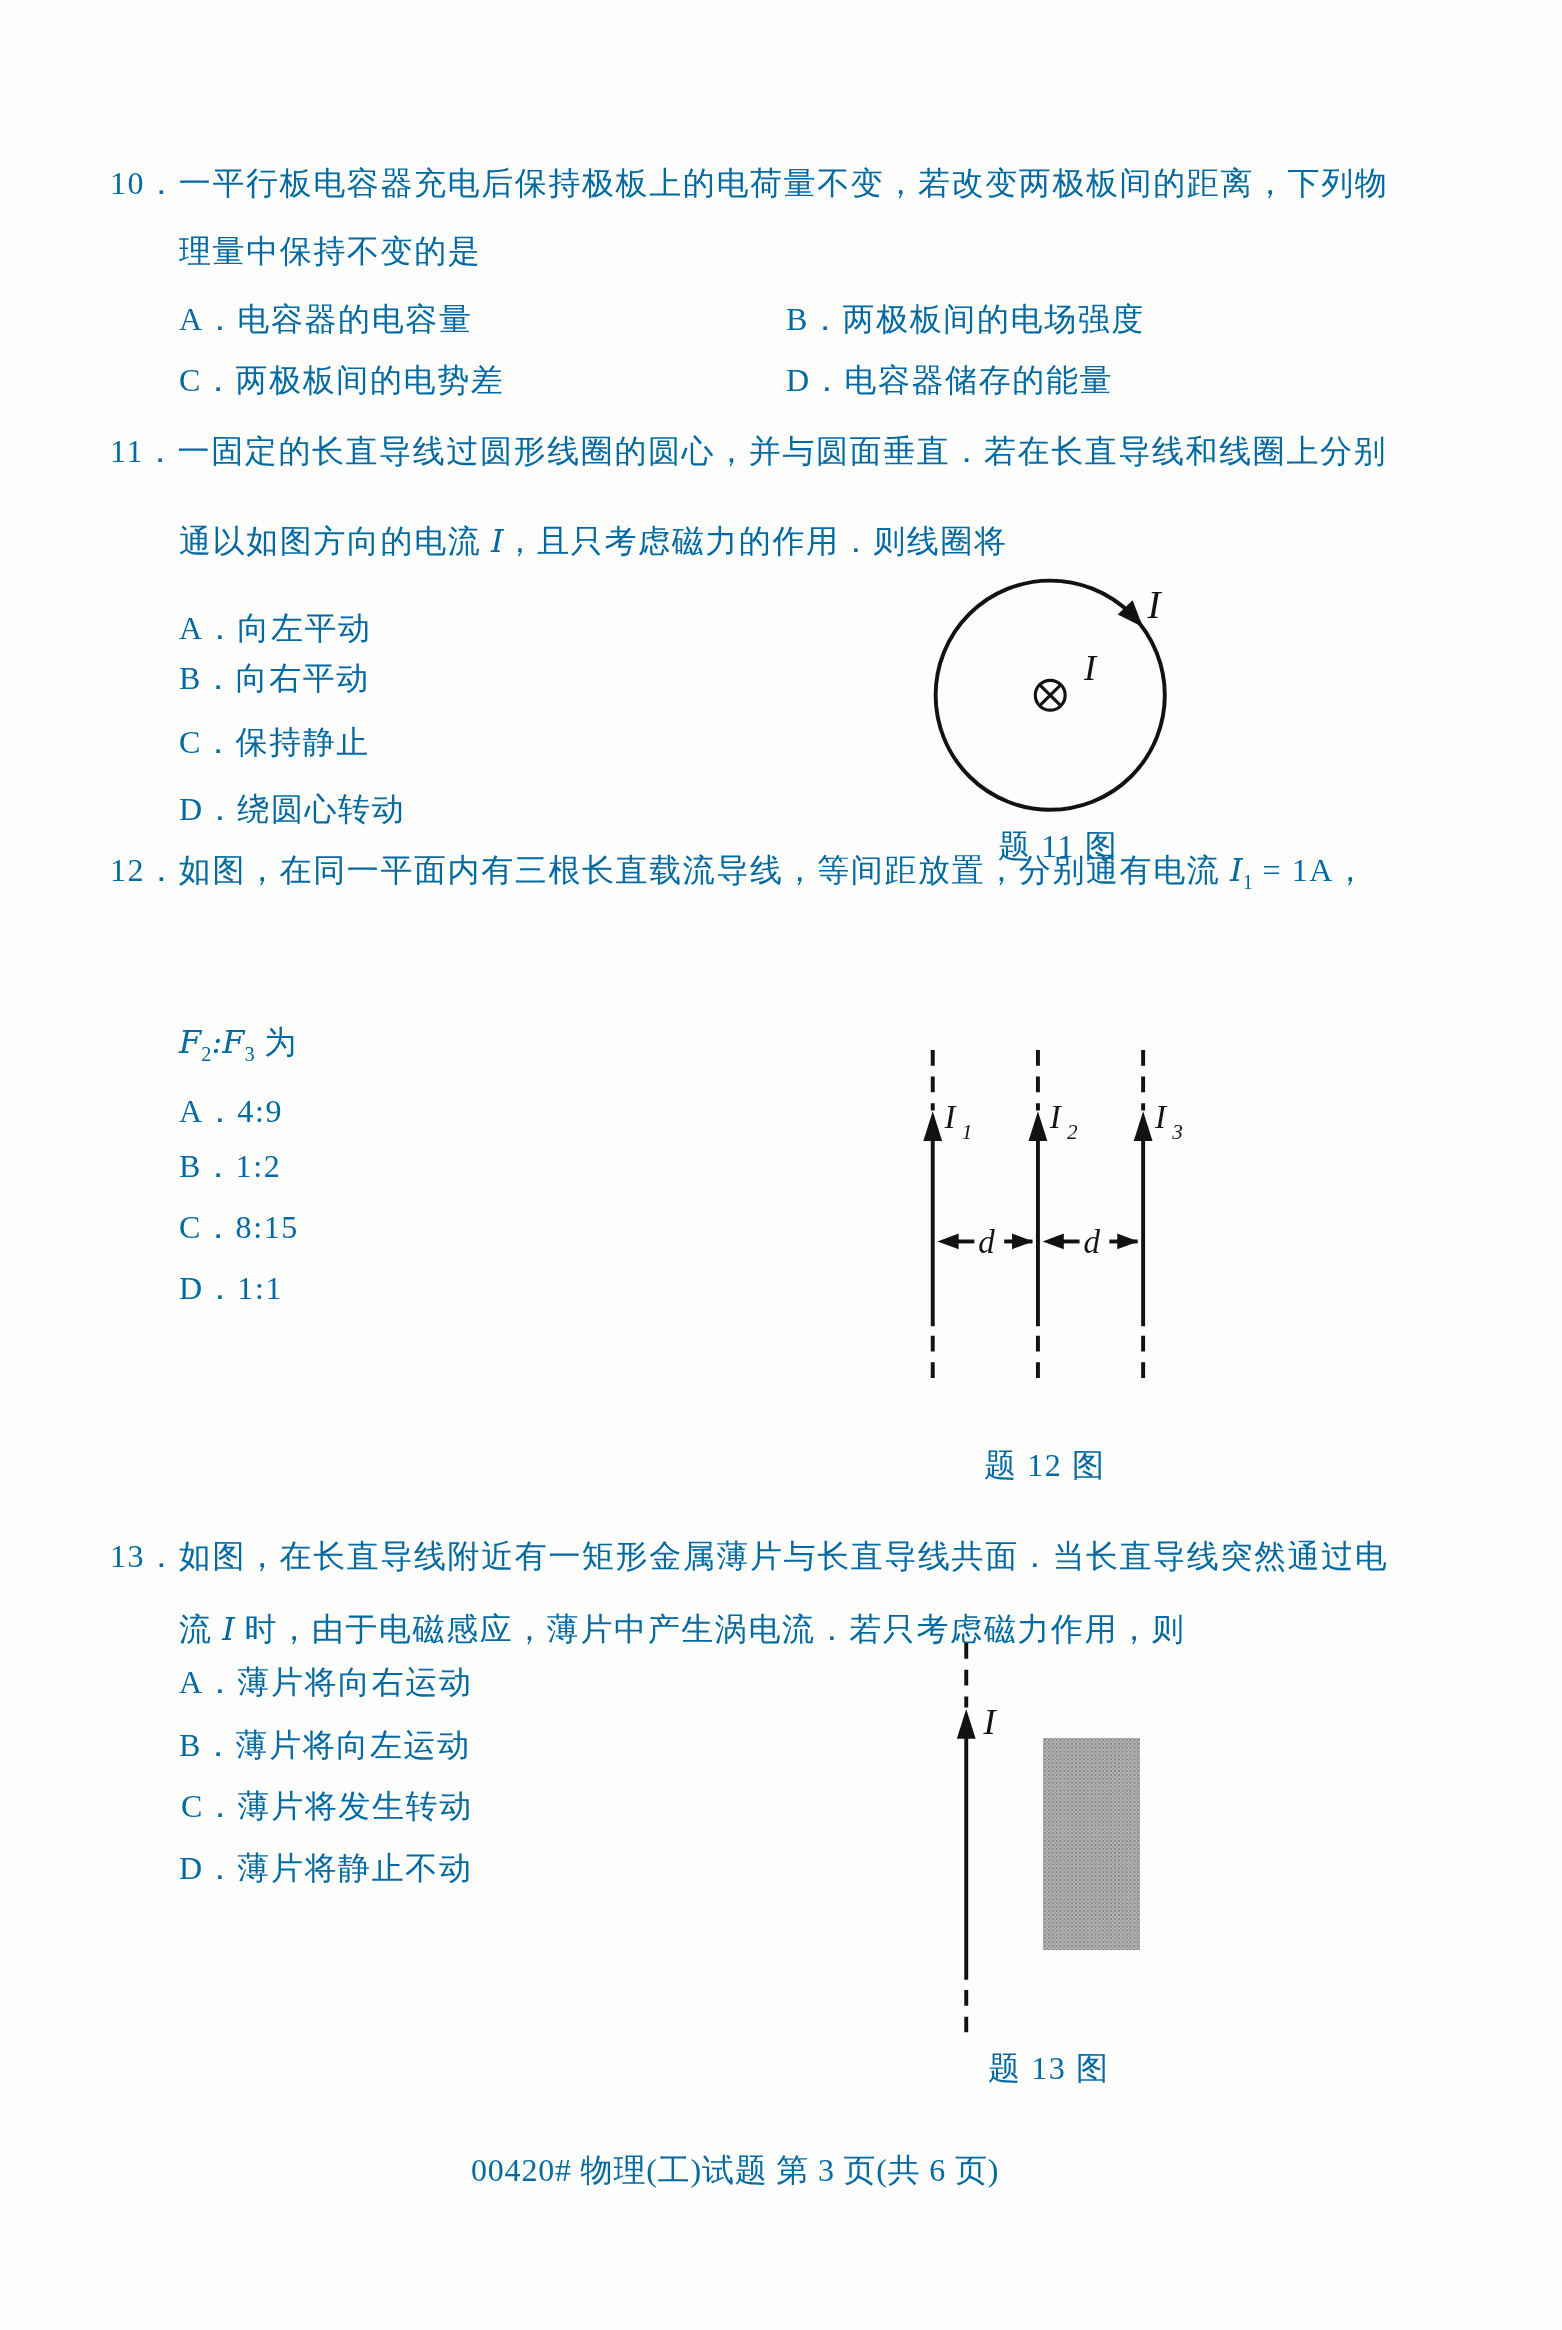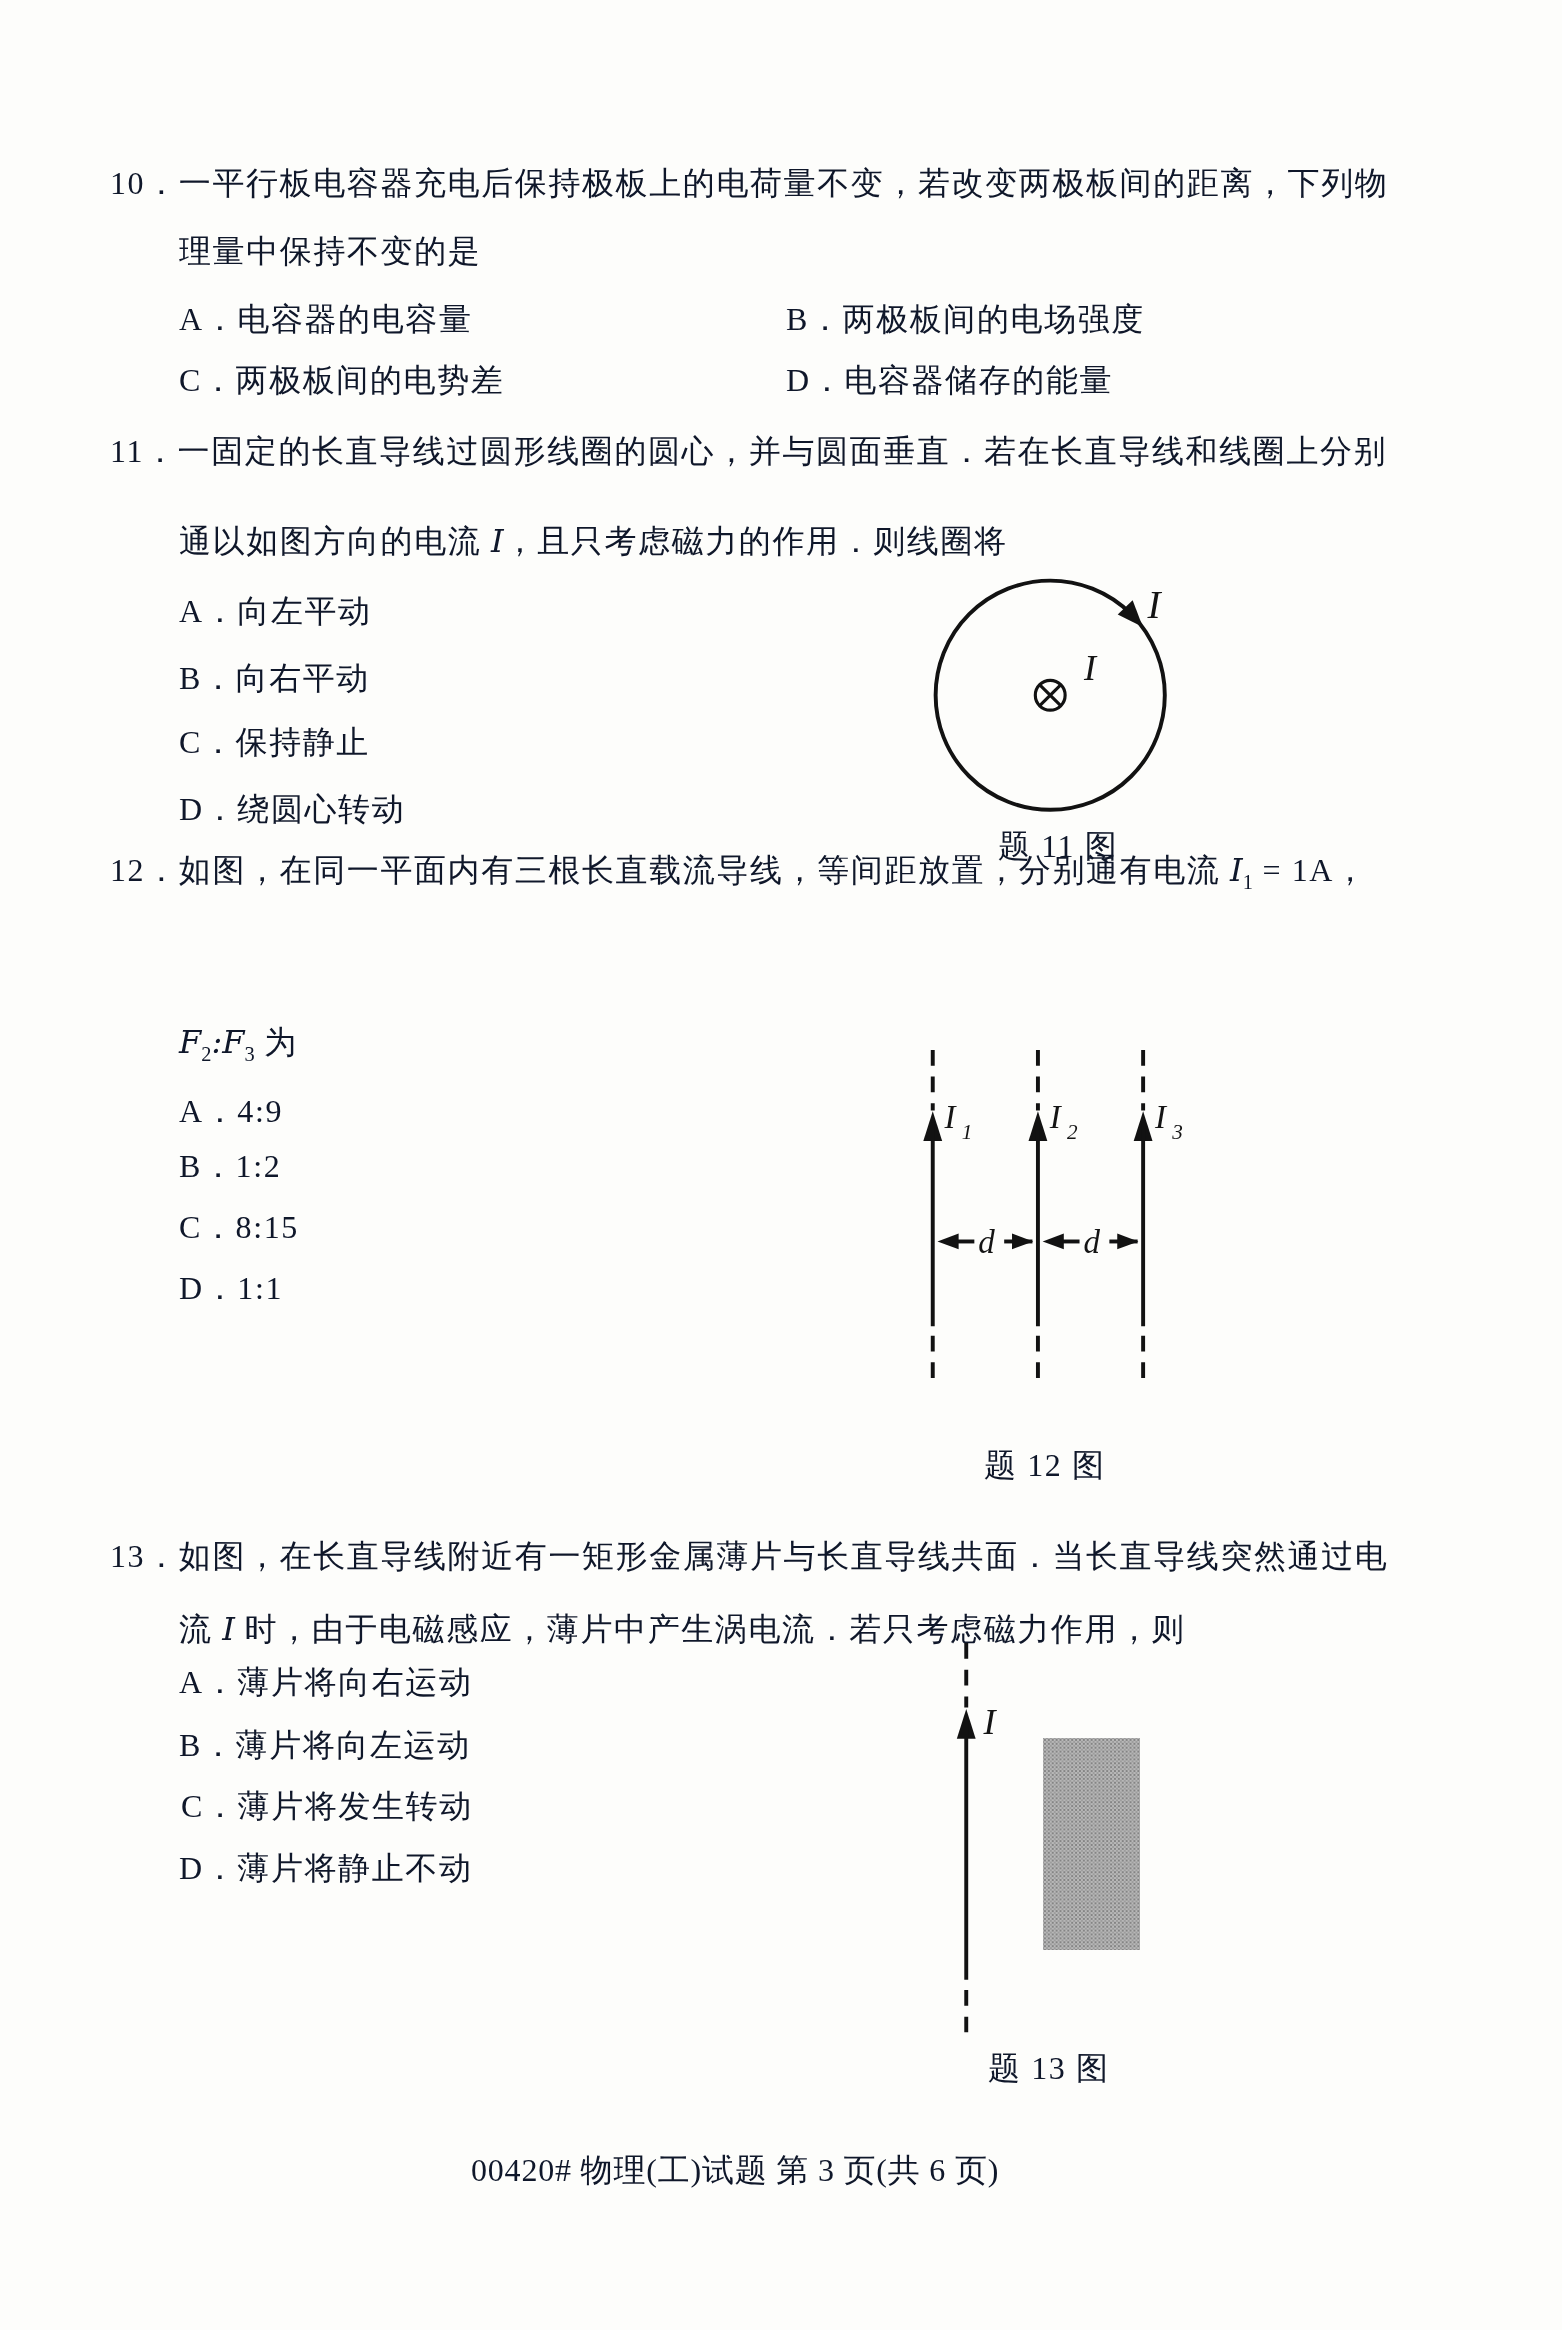--- a/index.html
+++ b/index.html
@@ -1,20 +1,20 @@
 <!DOCTYPE html>
 <html style="font-size:12.6px"><head>
 <meta charset="utf-8">
 <style>
   html,body { margin:0; padding:0; background:#9a9a9a; }
   .sheet {
     position:relative;
     width:1563px; height:2330px;
     background:#fdfdfb;
-    color:#0f172a;
+    color:#0369a1;
     font-family:"Liberation Serif","DejaVu Serif",serif;
     overflow:hidden;
   }
   .t {
     position:absolute;
     white-space:pre;
     font-size:32px;
     line-height:1.15;
     letter-spacing:1.6px;
   }
@@ -43,21 +43,21 @@
 
   <div class="t" style="left:110px; top:165px;">10．一平行板电容器充电后保持极板上的电荷量不变，若改变两极板间的距离，下列物</div>
   <div class="t" style="left:179px; top:233px;">理量中保持不变的是</div>
   <div class="t" style="left:179px; top:301px;">A．电容器的电容量</div>
   <div class="t" style="left:786px; top:301px;">B．两极板间的电场强度</div>
   <div class="t" style="left:179px; top:362px;">C．两极板间的电势差</div>
   <div class="t" style="left:786px; top:362px;">D．电容器储存的能量</div>
 
   <div class="t" style="left:110px; top:433px;">11．一固定的长直导线过圆形线圈的圆心，并与圆面垂直．若在长直导线和线圈上分别</div>
   <div class="t" style="left:179px; top:523px;"><span>通以如图方向的电流 </span><span class="var">I</span><span>，且只考虑磁力的作用．则线圈将</span></div>
-  <div class="t" style="left:179px; top:593px;">A．向左平动</div>
+  <div class="t" style="left:179px; top:610px;">A．向左平动</div>
   <div class="t" style="left:179px; top:660px;">B．向右平动</div>
   <div class="t" style="left:179px; top:724px;">C．保持静止</div>
   <div class="t" style="left:179px; top:791px;">D．绕圆心转动</div>
 
   <svg style="left:927px; top:572px;" width="259" height="259" viewBox="0 0 330 330">
     <circle cx="157" cy="157" r="146" class="wire"></circle>
     <polygon points="275,70 243,54 262,36" fill="#121212"></polygon>
     <circle cx="157" cy="157" r="19" fill="none" stroke="#121212" stroke-width="4"></circle>
     <line x1="144" y1="144" x2="170" y2="170" stroke="#121212" stroke-width="4"></line>
     <line x1="144" y1="170" x2="170" y2="144" stroke="#121212" stroke-width="4"></line>

